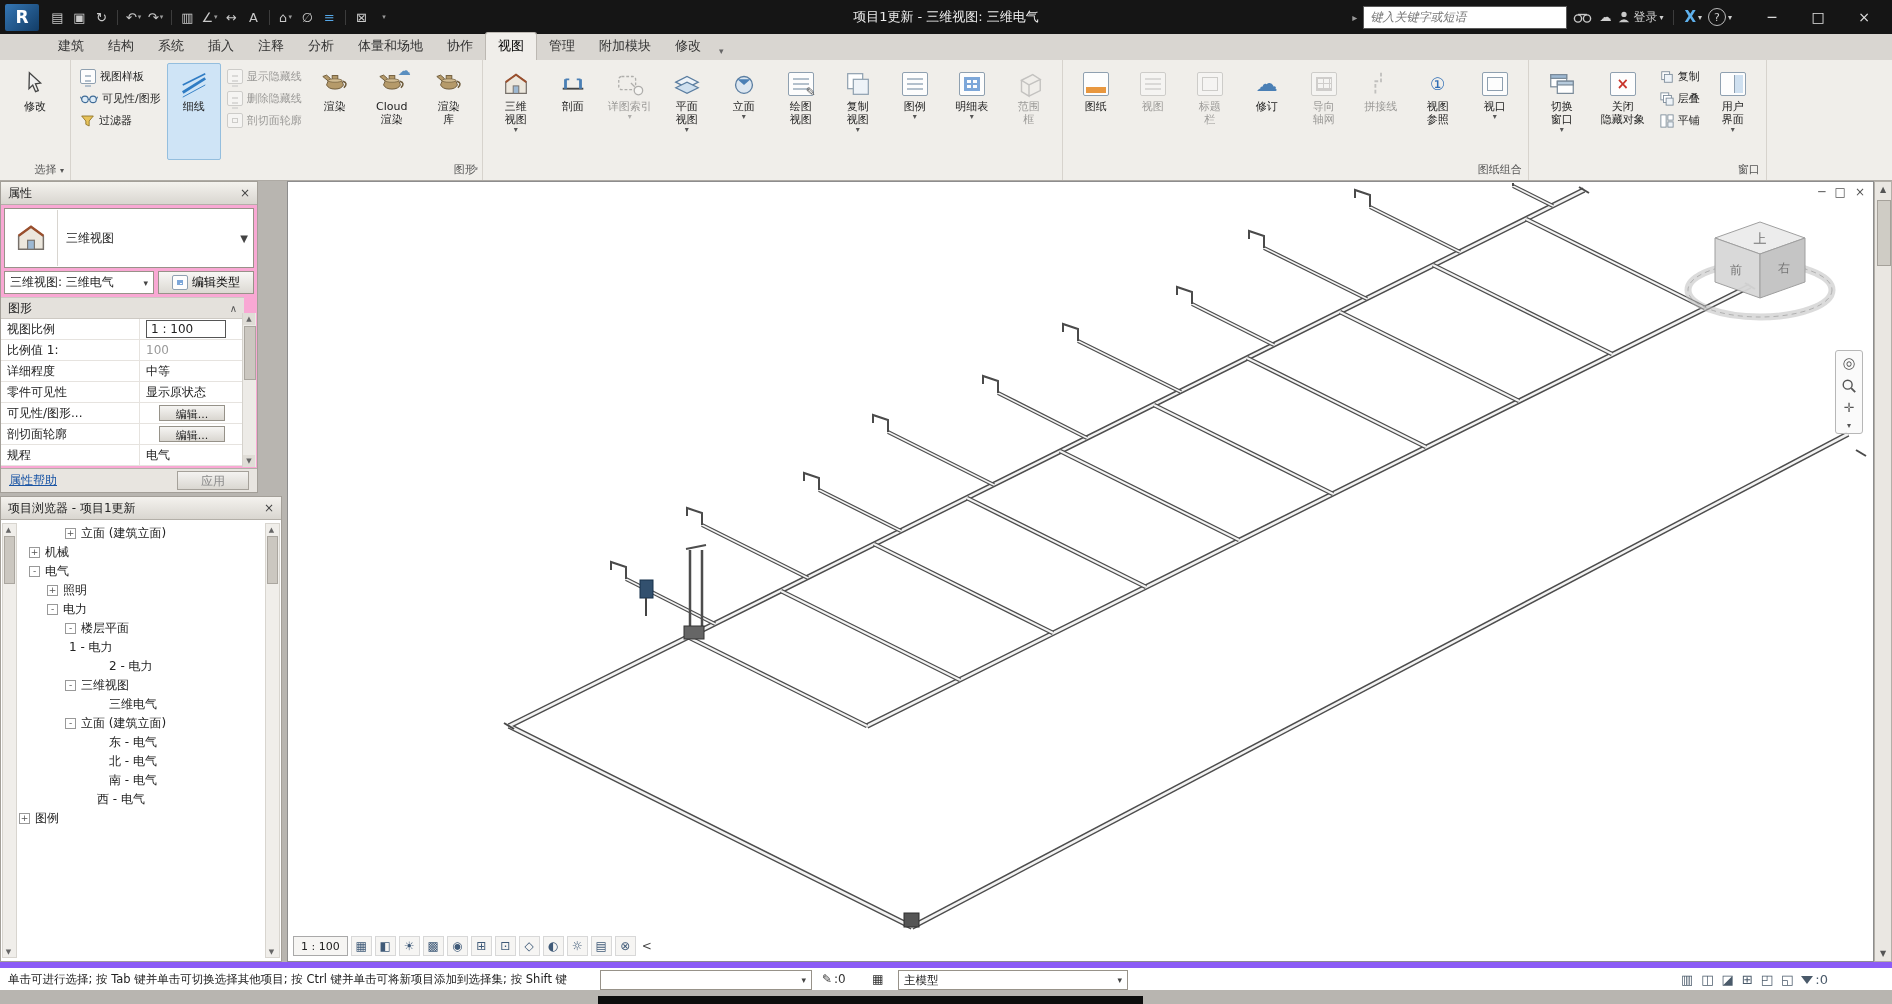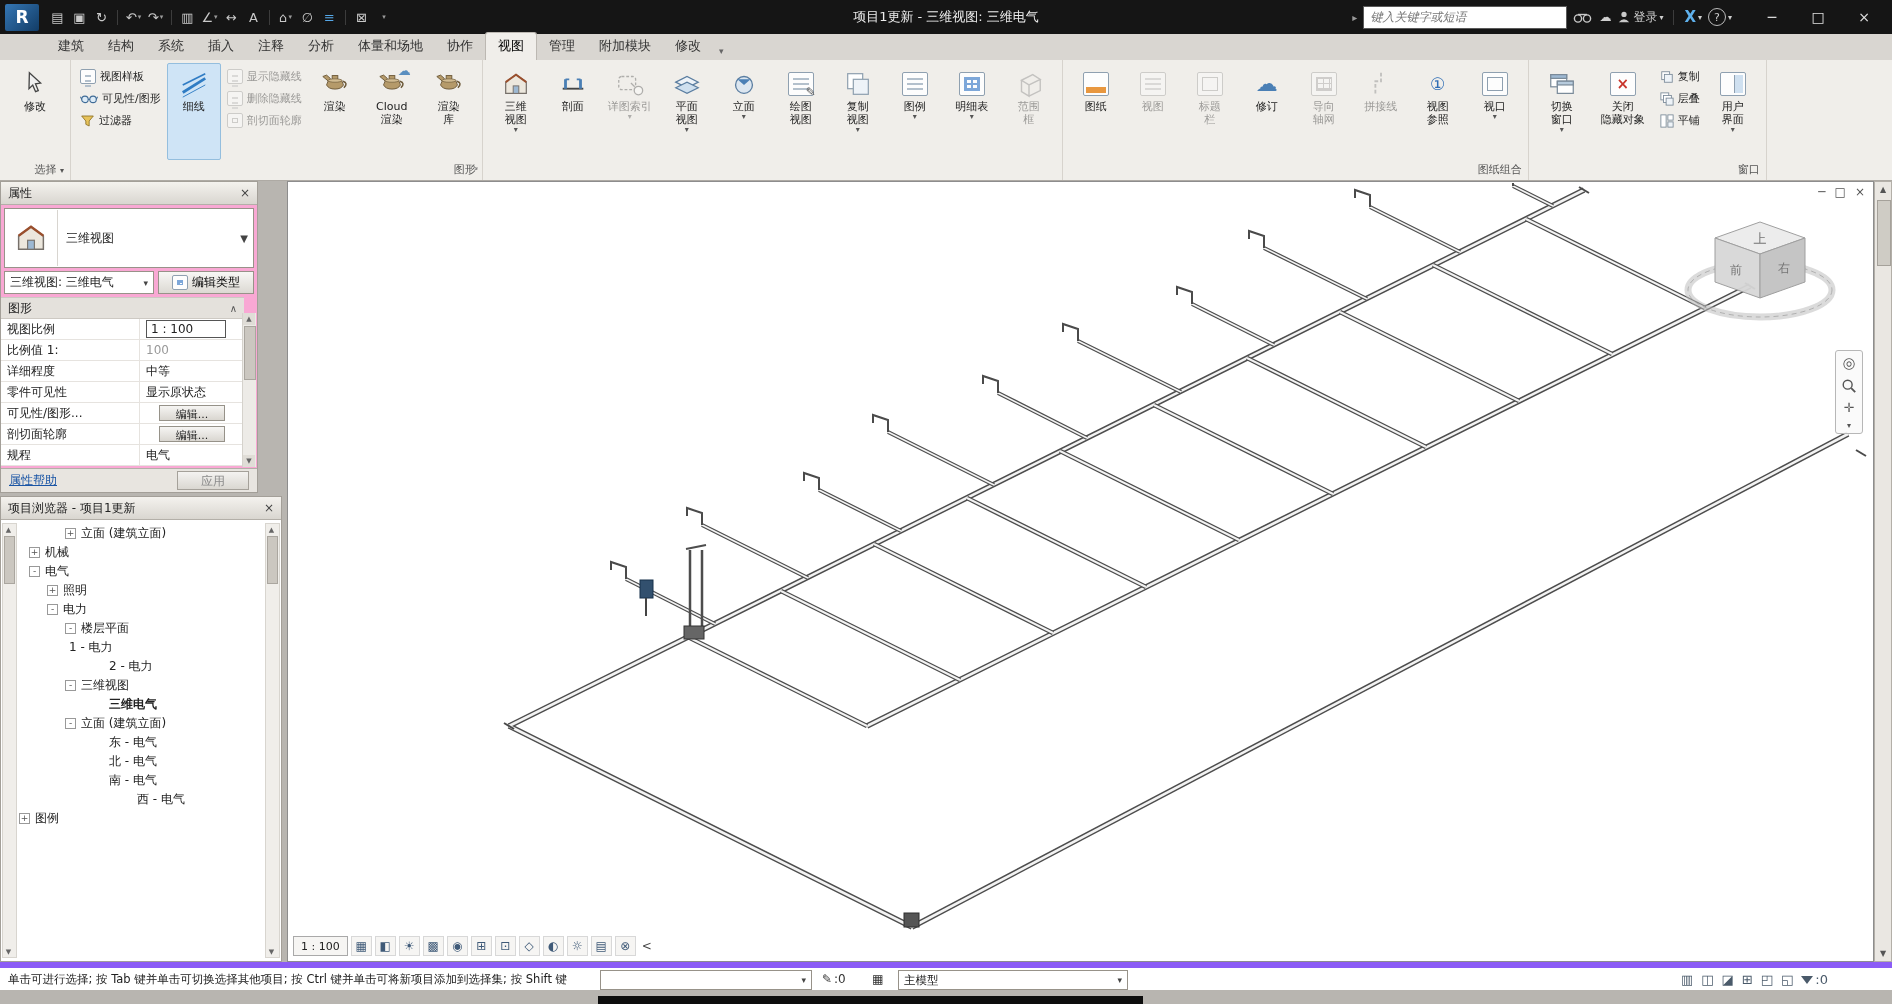--- a/index.html
+++ b/index.html
@@ -118,21 +118,21 @@
             border:1px solid #a5a19a;color:#8a8a8a;display:grid;place-items:center;font-size:12px;
             font-family:inherit}
 
   #browser{position:absolute;left:0;top:496px;width:282px;height:466px;background:#fff;
            border:1px solid #a39f98;box-sizing:border-box;display:flex;flex-direction:column}
   .tree{flex:1;position:relative;overflow:hidden;background:#fff;padding-top:4px}
   .titem{height:19px;display:flex;align-items:center;gap:5px;font-size:12px;color:#222}
   .texp{width:9px;height:9px;border:1px solid #999;display:grid;place-items:center;font-size:9px;
         line-height:1;color:#555;background:#fff;flex:none}
   .leaf .texp{visibility:hidden}
-  .sel .tlabel{font-weight:bold}
+  .sel .tlabel{font-weight:normal}
   .vsb{position:absolute;top:3px;bottom:3px;width:13px;background:#f0eeea;border:1px solid #d8d5cf}
   .vsb .a{position:absolute;left:0;width:11px;height:11px;display:grid;place-items:center;
           font-size:7px;color:#666}
 
   
   #canvas{position:absolute;left:287px;top:181px;width:1587px;height:781px;background:#fff;
           border:1px solid #8d8d8d;box-sizing:border-box;overflow:hidden}
   .winctl{position:absolute;right:8px;top:3px;display:flex;gap:9px;color:#555;font-size:12px;z-index:5}
   .vctrl{position:absolute;left:5px;bottom:5px;display:flex;gap:3px;align-items:center;z-index:5}
   .vc-scale{height:18px;padding:0 7px;border:1px solid #a9a9a9;background:#f6f5f3;font-size:11px;
@@ -799,21 +799,21 @@
       <span class="tlabel">东 - 电气</span>
       </div>
     <div class="titem leaf" style="padding-left:92px">
       <span class="texp"></span>
       <span class="tlabel">北 - 电气</span>
       </div>
     <div class="titem leaf" style="padding-left:92px">
       <span class="texp"></span>
       <span class="tlabel">南 - 电气</span>
       </div>
-    <div class="titem leaf" style="padding-left:120px">
+    <div class="titem leaf" style="padding-left:80px">
       <span class="texp"></span>
       <span class="tlabel">西 - 电气</span>
       </div>
     <div class="titem" style="padding-left:18px">
       <span class="texp">+</span>
       <span class="tlabel">图例</span>
       </div>
 
     <div class="vsb" style="left:1px">
       <span class="a" style="top:0">▲</span>

